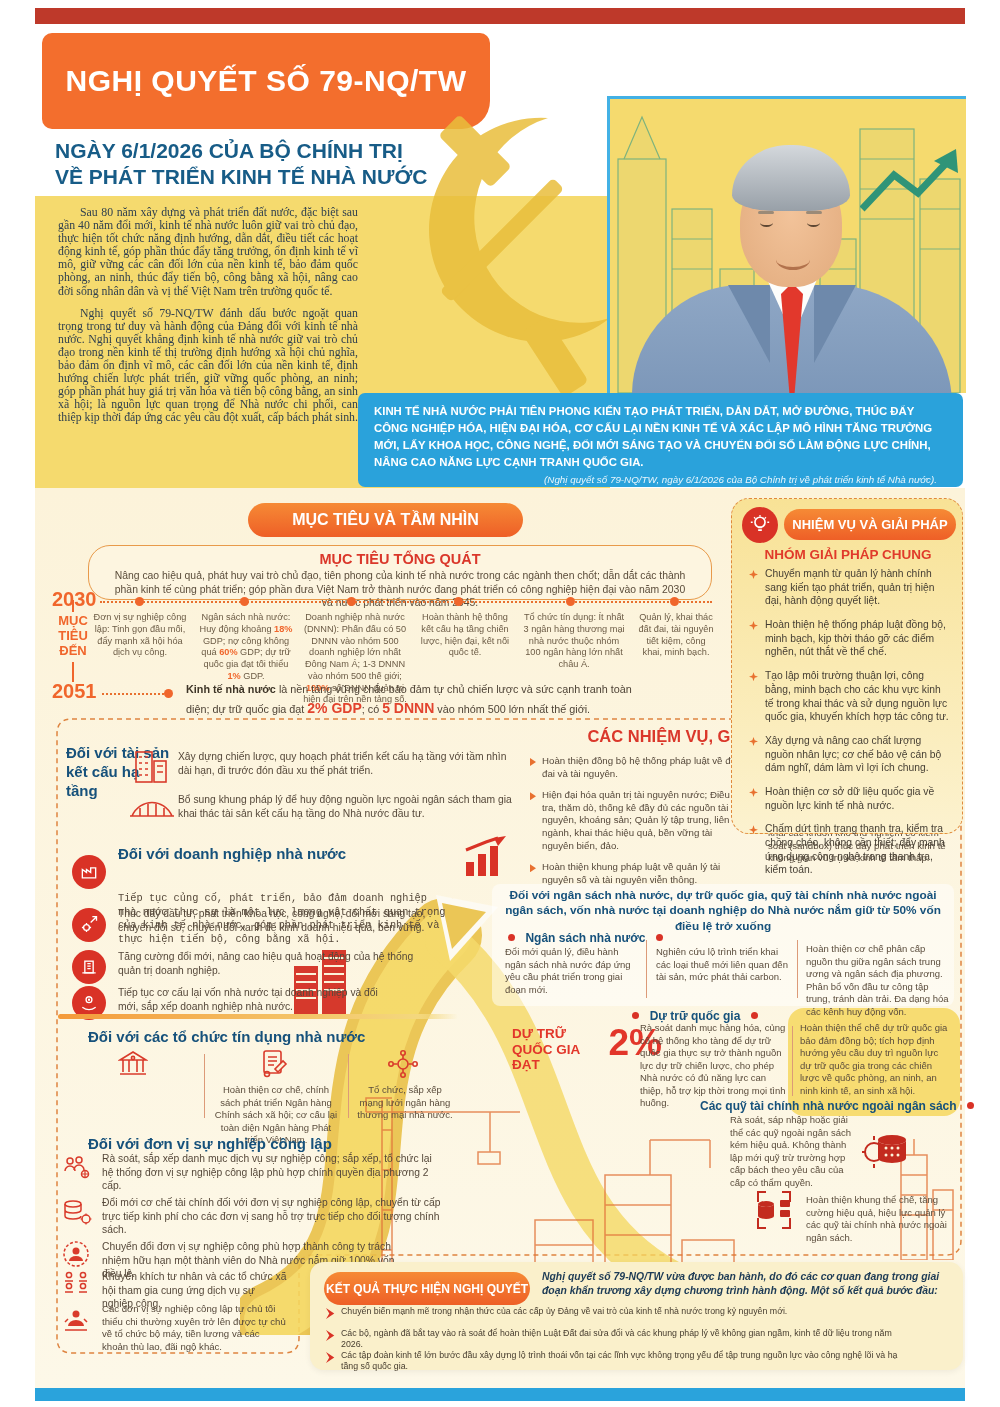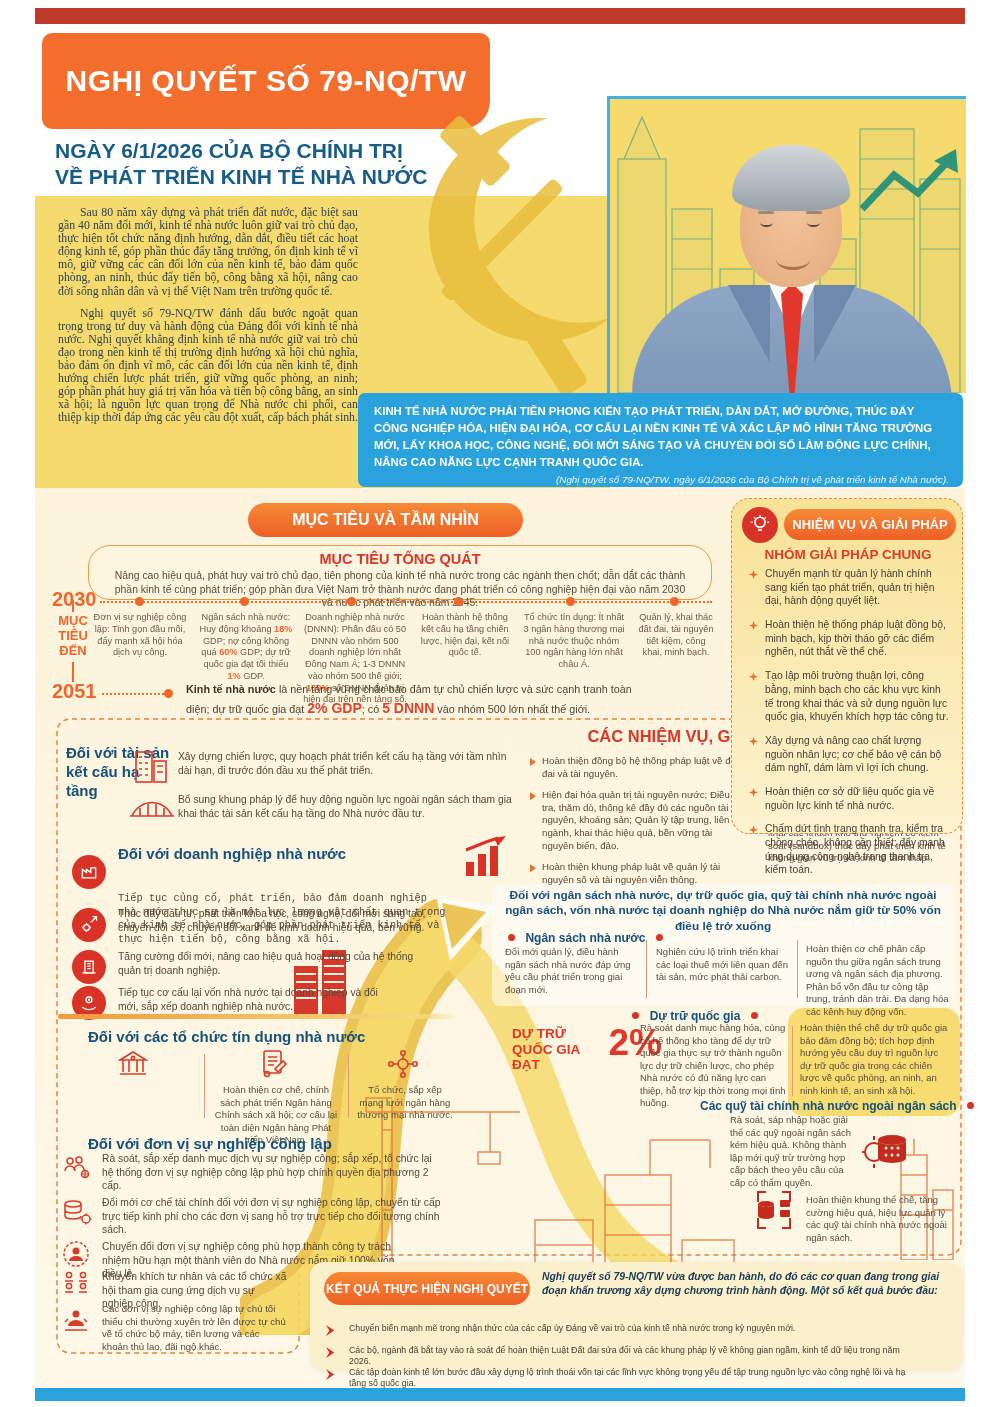--- a/index.html
+++ b/index.html
@@ -13,21 +13,21 @@
   .titlebox span{color:#fff;font-weight:bold;font-size:30px;letter-spacing:.5px;white-space:nowrap;}
   .subtitle{left:55px;top:138px;width:470px;color:#175C87;font-weight:bold;font-size:21px;line-height:1.25;}
   
   .yellowpanel{left:35px;top:196px;width:575px;height:294px;background:#F5DA6E;}
   .photo{left:607px;top:96px;width:356px;height:294px;background:#F5DA6E;overflow:hidden;
          border-top:3px solid #43B1E5;border-left:3px solid #43B1E5;}
   .intro{left:58px;top:206px;width:300px;font-family:"Liberation Serif",serif;
          font-size:11.8px;line-height:13.1px;color:#2E3F4E;text-align:justify;}
   .intro p{margin:0 0 9px 0;text-indent:22px;}
   .quote{left:358px;top:393px;width:605px;height:94px;background:#2AA2DB;border-radius:7px;
-         padding:10px 14px 6px 16px;box-sizing:border-box;z-index:5;}
+         padding:10px 26px 6px 16px;box-sizing:border-box;z-index:5;}
   .quote .q{color:#fff;font-weight:bold;font-size:11.4px;line-height:1.5;}
   .quote .qa{color:#E8F6FD;font-style:italic;font-size:9.8px;text-align:right;margin-top:3px;}
   
   .cream{left:35px;top:488px;width:930px;height:900px;background:linear-gradient(180deg,#FCF3DA,#FDF8E8);}
   .pill{background:linear-gradient(180deg,#F68A35,#EE5F27);color:#fff;font-weight:bold;text-align:center;
         border-radius:999px;display:flex;align-items:center;justify-content:center;}
   .creambox{left:88px;top:545px;width:624px;height:55px;background:#FDF5E0;border:1.5px solid #E89A4A;
             border-radius:22px;text-align:center;padding-top:5px;box-sizing:border-box;}
   .creambox .t{color:#DA372A;font-weight:bold;font-size:14.5px;}
   .creambox .b{color:#5A4C3A;font-size:10.4px;line-height:1.3;margin:2px 22px 0 22px;}
@@ -60,21 +60,21 @@
   .navy12{color:#16517B;font-weight:bold;font-size:12px;}
   .rdot{width:7px;height:7px;border-radius:50%;background:#D93226;display:inline-block;vertical-align:middle;}
   .vdiv{width:1px;background:#DC9A78;position:absolute;}
   .statlbl{color:#E2362A;font-weight:bold;font-size:13.5px;line-height:1.15;}
   .statval{color:#E2362A;font-weight:bold;font-size:37px;line-height:.9;}
   .orangebar{height:5px;border-radius:3px;background:linear-gradient(90deg,#F49A3A,#F4D87E 90%,transparent);}
   
   .kq{left:310px;top:1262px;width:653px;height:108px;background:#FAF0CB;border-radius:14px;
       box-shadow:0 2px 6px rgba(0,0,0,.06);z-index:4;}
   .kq-intro{font-size:10.4px;font-weight:bold;font-style:italic;color:#1C3A55;line-height:1.35;}
-  .kq-it{position:absolute;display:flex;gap:8px;align-items:flex-start;margin-top:17px;}
+  .kq-it{position:absolute;display:flex;align-items:flex-start;}
   .kq-arrow{width:15px;height:13px;background:#D93226;flex:none;margin-top:1px;
             clip-path:polygon(0 8%,55% 50%,0 92%,22% 50%);}
   .kq-txt{font-size:8.8px;color:#463C2E;line-height:1.3;width:575px;}
   .bottombar{left:35px;top:1388px;width:930px;height:13px;background:#2AA3DC;}
   
   .p-hair{position:absolute;left:122px;top:46px;width:118px;height:66px;background:linear-gradient(180deg,#D4D8DC,#98A0A8);
           border-radius:60% 60% 45% 45% / 95% 95% 30% 30%;}
   .p-face{position:absolute;left:130px;top:66px;width:102px;height:122px;
           background:radial-gradient(ellipse at 50% 40%,#F2C39A,#E2AB7D);border-radius:48% 48% 46% 46%;}
   .p-brow{position:absolute;width:16px;height:3px;background:#9B8A77;border-radius:2px;}

